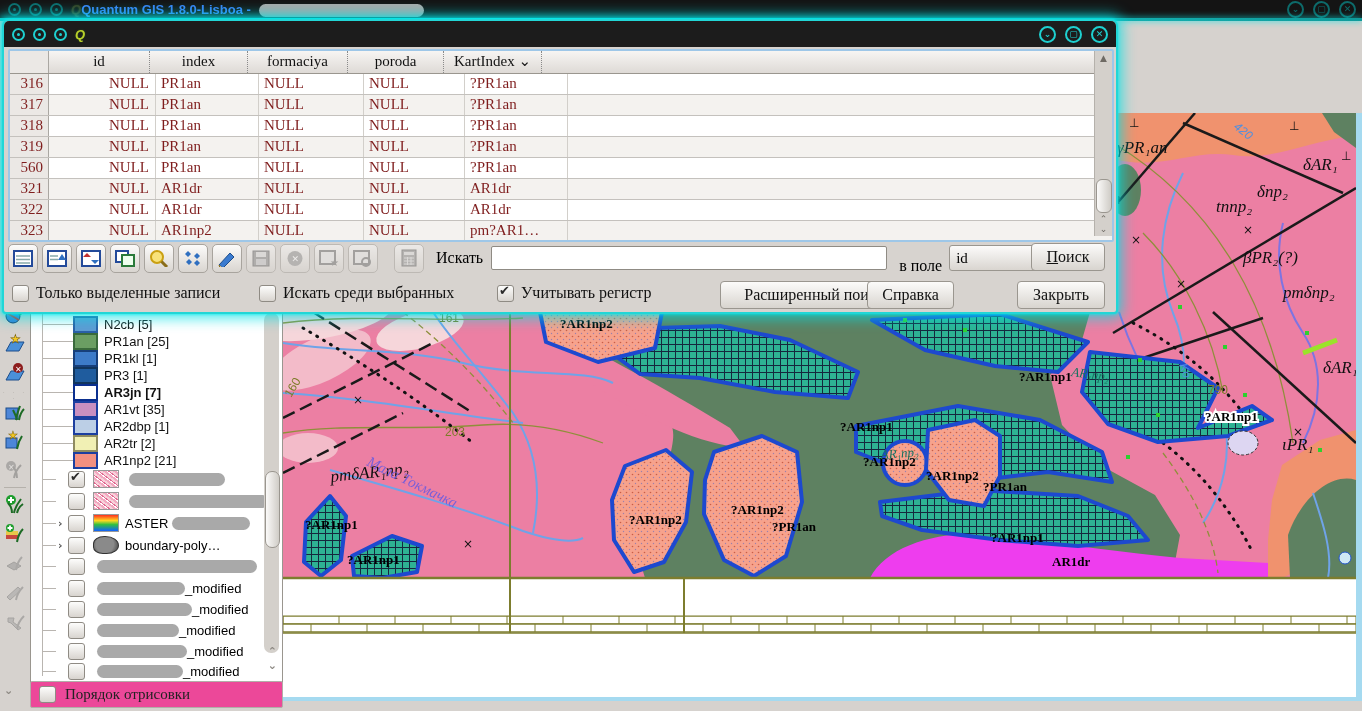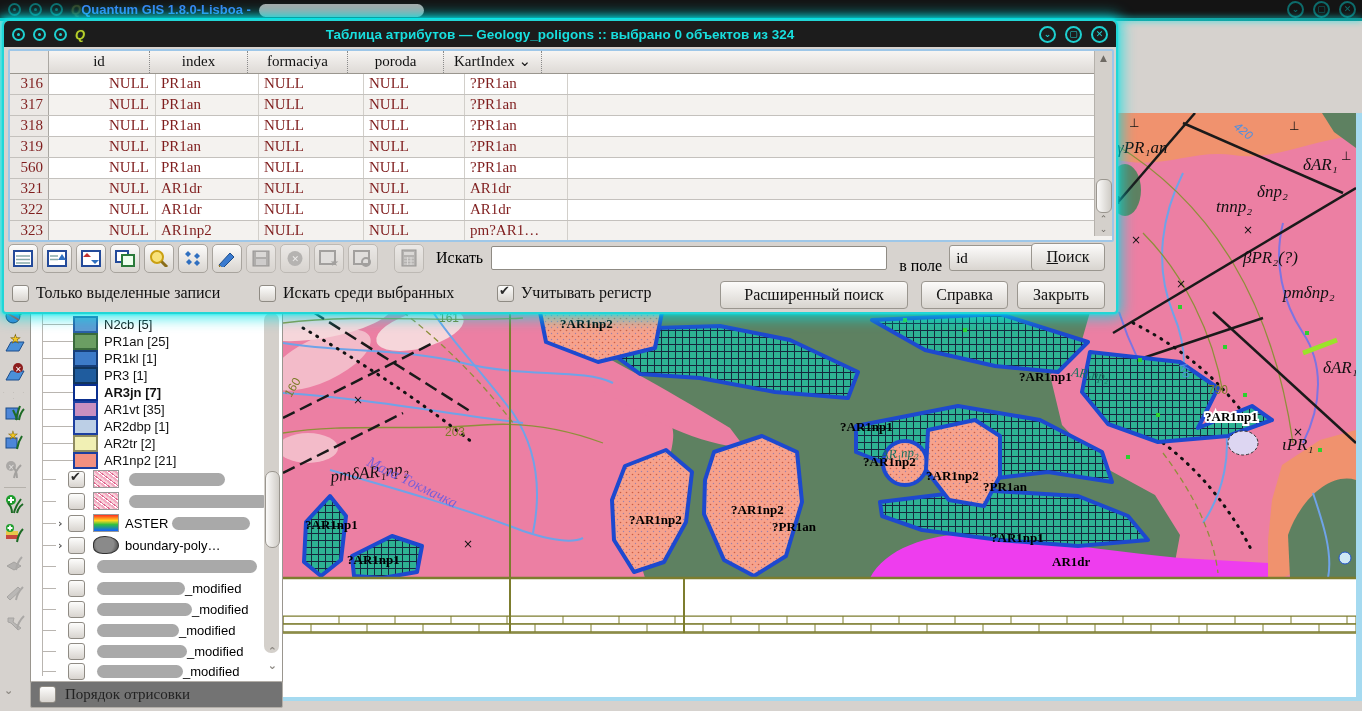--- a/index.html
+++ b/index.html
@@ -73,21 +73,21 @@
   .thumb{width:24px;height:16px;margin:0 6px 0 8px;border:1px solid #999;flex:0 0 auto;}
   .th-pink{background:repeating-linear-gradient(37deg,#f2a9c0 0 2px,#fff 2px 3px,#e36a93 3px 4px,#f7d2da 4px 6px),#f0b4c4;}
   .th-rainbow{background:linear-gradient(180deg,#ff3020,#ffd820 35%,#30c040 60%,#1060ff);}
   .th-poly{background:radial-gradient(circle at 45% 45%,#8a8a8a 55%,#4c4c4c 90%);border-radius:45% 55% 50% 40%;border:1px solid #333;}
   .tr-label{font-size:13px;color:#000;white-space:nowrap;}
   #panel-scroll{position:absolute;right:3px;top:2px;width:15px;height:340px;background:#d4d0cb;border-radius:7px;}
   #panel-thumb{position:absolute;left:1px;top:158px;width:13px;height:75px;background:linear-gradient(90deg,#fbfaf9,#cfccc6);
     border:1px solid #9a968f;border-radius:7px;}
   .mini-chev{position:absolute;right:5px;font:bold 11px "DejaVu Sans",sans-serif;color:#8d8983;}
 
-  #draw-order{position:absolute;left:30px;top:681px;width:251px;height:25px;background:#737373;
+  #draw-order{position:absolute;left:30px;top:681px;width:251px;height:25px;background:#ec4899;
     border:1px solid #b2aea8;border-radius:2px;display:flex;align-items:center;z-index:2;}
   #draw-order .cb{margin-left:8px;margin-right:9px;}
   #draw-order span.lab{font:15px "Liberation Serif",serif;color:#222;}
   #overflow-chevron{position:absolute;left:4px;top:684px;color:#8d8983;font:bold 11px "DejaVu Sans",sans-serif;z-index:2;}
 
   
   #dialog{position:absolute;left:2px;top:19px;width:1112px;height:291px;background:#d7d3cf;
     border:2px solid #22d6d6;border-radius:7px 7px 4px 4px;z-index:5;
     box-shadow:0 0 14px 4px rgba(0,224,228,.75),0 0 3px #0ff;}
   #dlg-titlebar{height:26px;background:#1c1c1c;border-radius:5px 5px 0 0;display:flex;align-items:center;}
@@ -133,21 +133,21 @@
   .btn{position:absolute;height:26px;border:1px solid #9a968f;border-radius:4px;text-align:center;
     background:linear-gradient(#fcfbfa,#d8d4cf);font:16px/25px "Liberation Serif",serif;color:#111;}
   .btn::first-letter{text-decoration:none;}
   .btn.mnemonic::first-letter{text-decoration:underline;}
   #btn-search{left:1027px;top:222px;width:72px;}
   #dlg-footer{position:absolute;left:0;top:258px;width:1112px;height:30px;}
   .fcb{position:absolute;top:5px;display:flex;align-items:center;}
   .fcb .cb{margin-right:7px;}
   .fcb .lab{font:16px "Liberation Serif",serif;color:#111;white-space:nowrap;}
   #btn-adv{left:716px;top:2px;width:186px;}
-  #btn-help{left:917px;top:2px;width:85px;}
+  #btn-help{left:863px;top:2px;width:85px;}
   #btn-close{left:1013px;top:2px;width:86px;}
 </style>
 </head>
 <body>
 
 <div id="app">
 
   <div id="main-titlebar">
     <span class="ring dim">
         <i></i>
@@ -565,21 +565,20 @@
             <i></i>
           </span>
         <span class="ring">
             <i></i>
           </span>
         <span class="ring">
             <i></i>
           </span>
         <span class="q-logo">Q</span>
       </span>
-      <span id="dlg-title">Таблица атрибутов — Geology_poligons :: выбрано 0 объектов из 324</span>
       <span id="dlg-right">
         <span class="wbtn">⌄</span>
         <span class="wbtn">▢</span>
         <span class="wbtn">✕</span>
       </span>
     </div>
 
     <div id="table-wrap">
       <div class="hrow" id="table-header">
           <div class="hcell c-num"></div>

